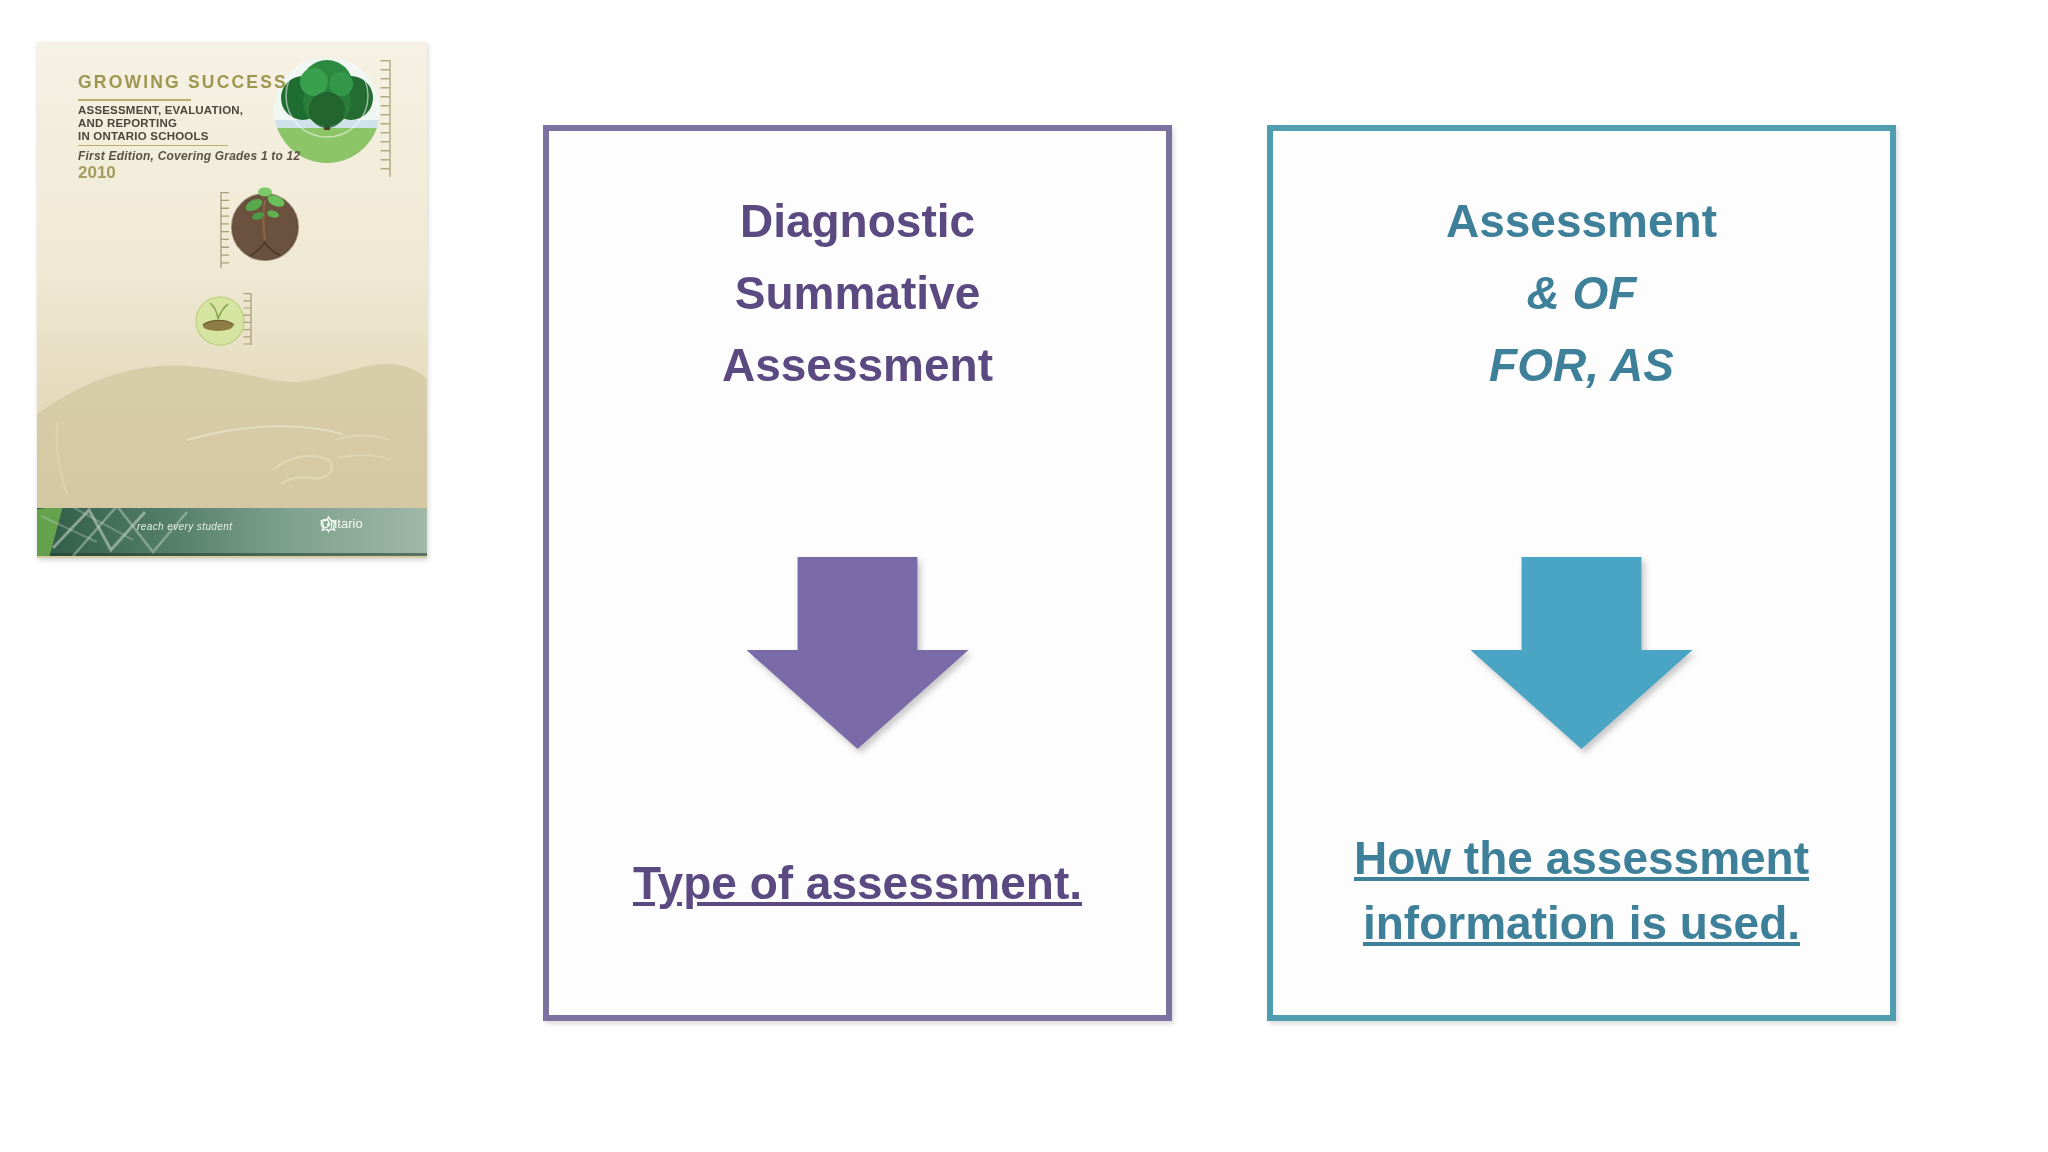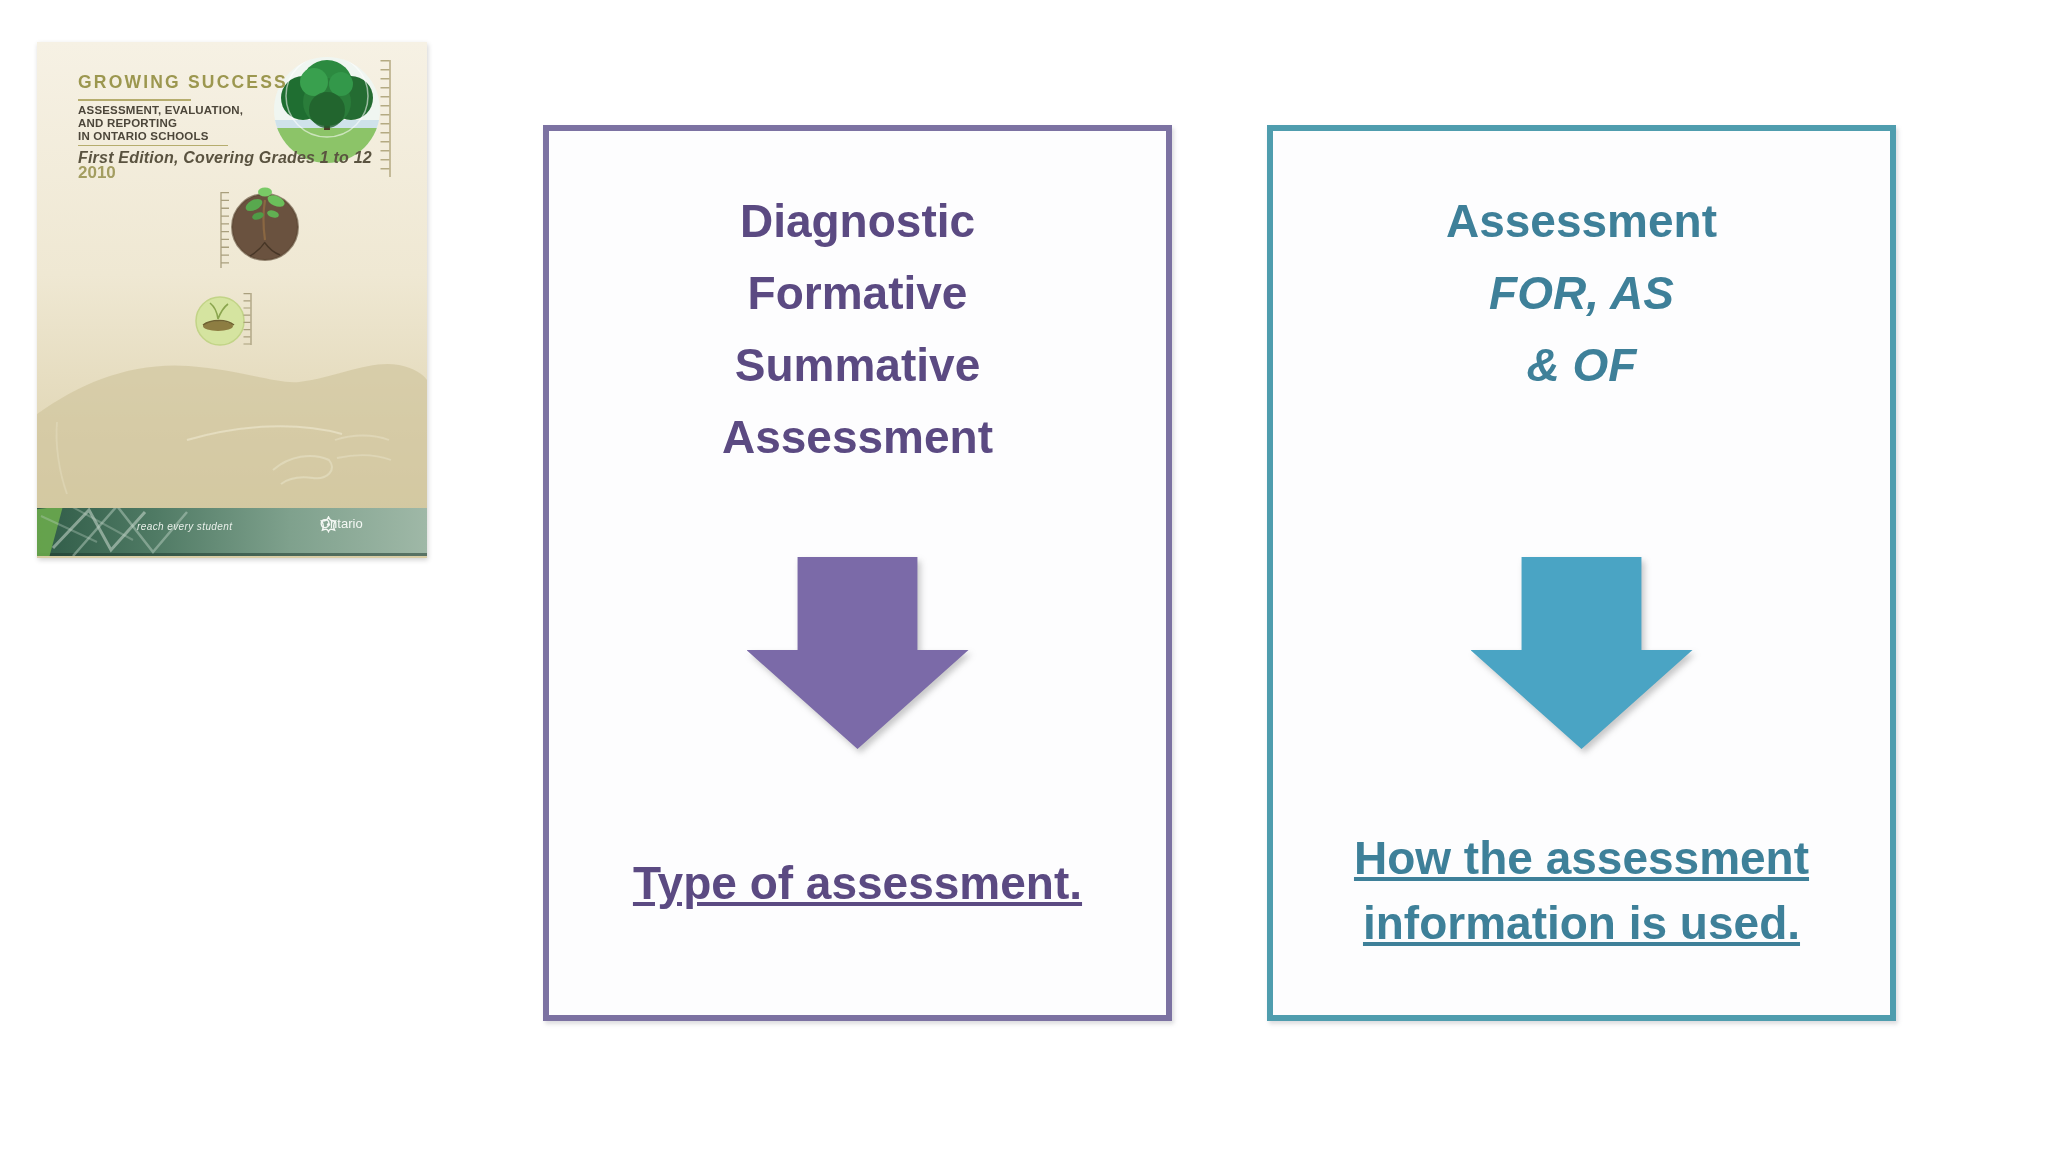--- a/index.html
+++ b/index.html
@@ -18,21 +18,21 @@
     position:absolute;left:41px;top:30px;font-size:17.5px;font-weight:bold;
     letter-spacing:2.2px;color:var(--cover-title-olive);white-space:nowrap;
   }
   .cover-rule1{position:absolute;left:41px;top:57px;width:113px;height:2px;background:#b6ad6e;}
   .cover-subtitle{
     position:absolute;left:41px;top:62px;font-size:11.5px;font-weight:bold;
     line-height:13px;color:var(--cover-text-dark);letter-spacing:.2px;
   }
   .cover-rule2{position:absolute;left:41px;top:103px;width:150px;height:1px;background:#b6ad6e;}
   .cover-edition{
-    position:absolute;left:41px;top:107px;font-size:16px;font-style:italic;
+    position:absolute;left:41px;top:107px;font-size:12px;font-style:italic;
     font-weight:bold;color:#5a5340;letter-spacing:.2px;
   }
   .cover-year{position:absolute;left:41px;top:121px;font-size:17px;font-weight:bold;color:var(--cover-year-olive);}
   .cover-tagline{
     position:absolute;left:100px;top:479px;font-size:10px;color:#e9f0ea;letter-spacing:.4px;font-style:italic;
   }
   .cover-logo{
     position:absolute;left:283px;top:474px;display:flex;align-items:center;gap:3px;
     color:#f4f8f4;font-size:13px;
   }
@@ -189,35 +189,34 @@
         <path d="M8.5,1 C9.5,4 12,5.2 15.5,5 C13.5,7.5 13.2,10.5 14.5,14 C11.5,12.6 9.5,13 8.5,15.5 C7.5,13 5.5,12.6 2.5,14 C3.8,10.5 3.5,7.5 1.5,5 C5,5.2 7.5,4 8.5,1 Z" fill="none" stroke="#f4f8f4" stroke-width="1.4"></path>
         <circle cx="8.5" cy="8.5" r="1.6" fill="#f4f8f4"></circle>
       </svg>
       <span>Ontario</span>
     </div>
   </div>
 
   <div class="panel purple">
     <div class="panel-lines">
       <div>Diagnostic</div>
-      <div>Formative</div>
       <div>Summative</div>
       <div>Assessment</div>
     </div>
     <div class="arrow-wrap">
       <div class="arrow"></div>
     </div>
     <div class="caption">Type of assessment.</div>
   </div>
 
   <div class="panel teal">
     <div class="panel-lines">
       <div>Assessment</div>
+      <div class="it">&amp; OF</div>
       <div class="it">FOR, AS</div>
-      <div class="it">&amp; OF</div>
     </div>
     <div class="arrow-wrap">
       <div class="arrow"></div>
     </div>
     <div class="caption">
       <div>How the assessment</div>
       <div>information is used.</div>
     </div>
   </div>
 

